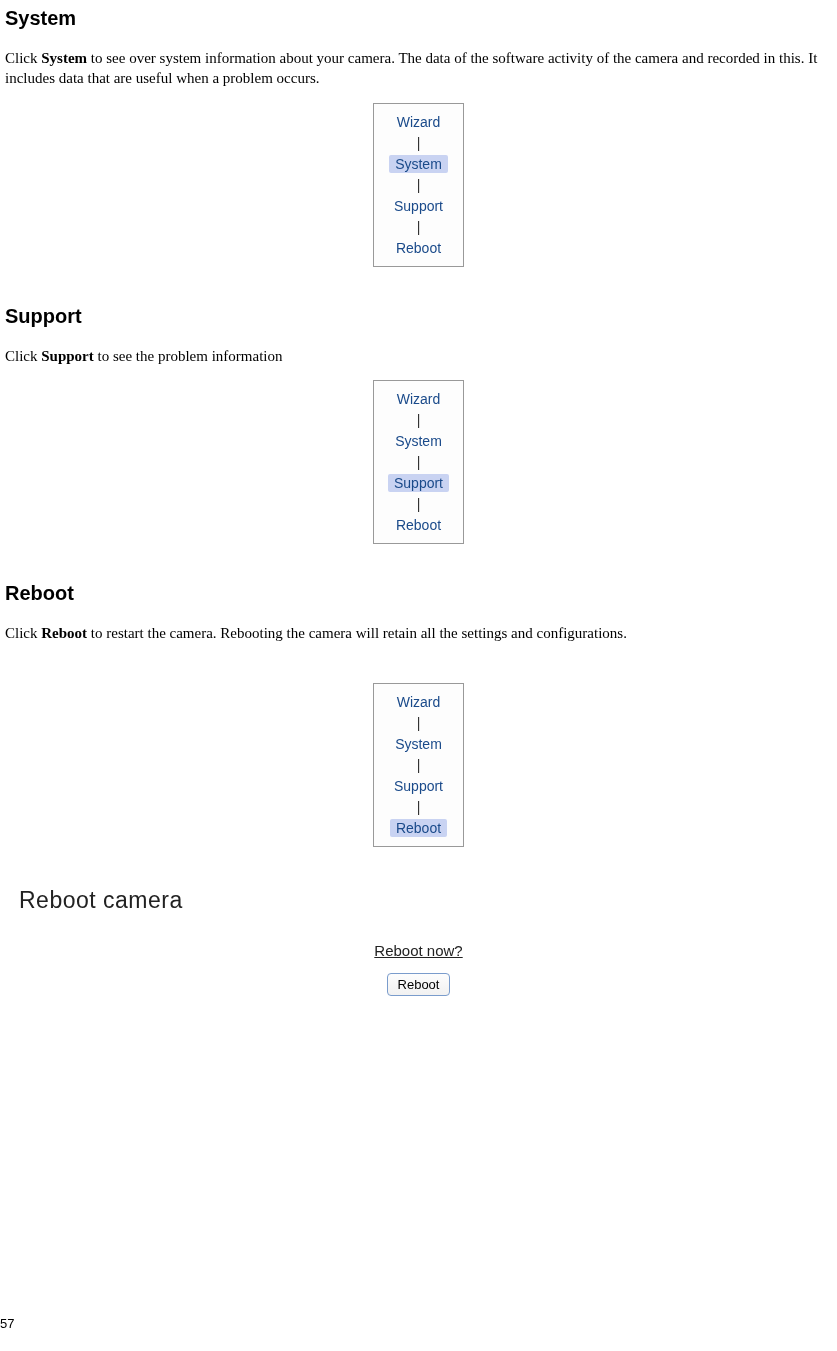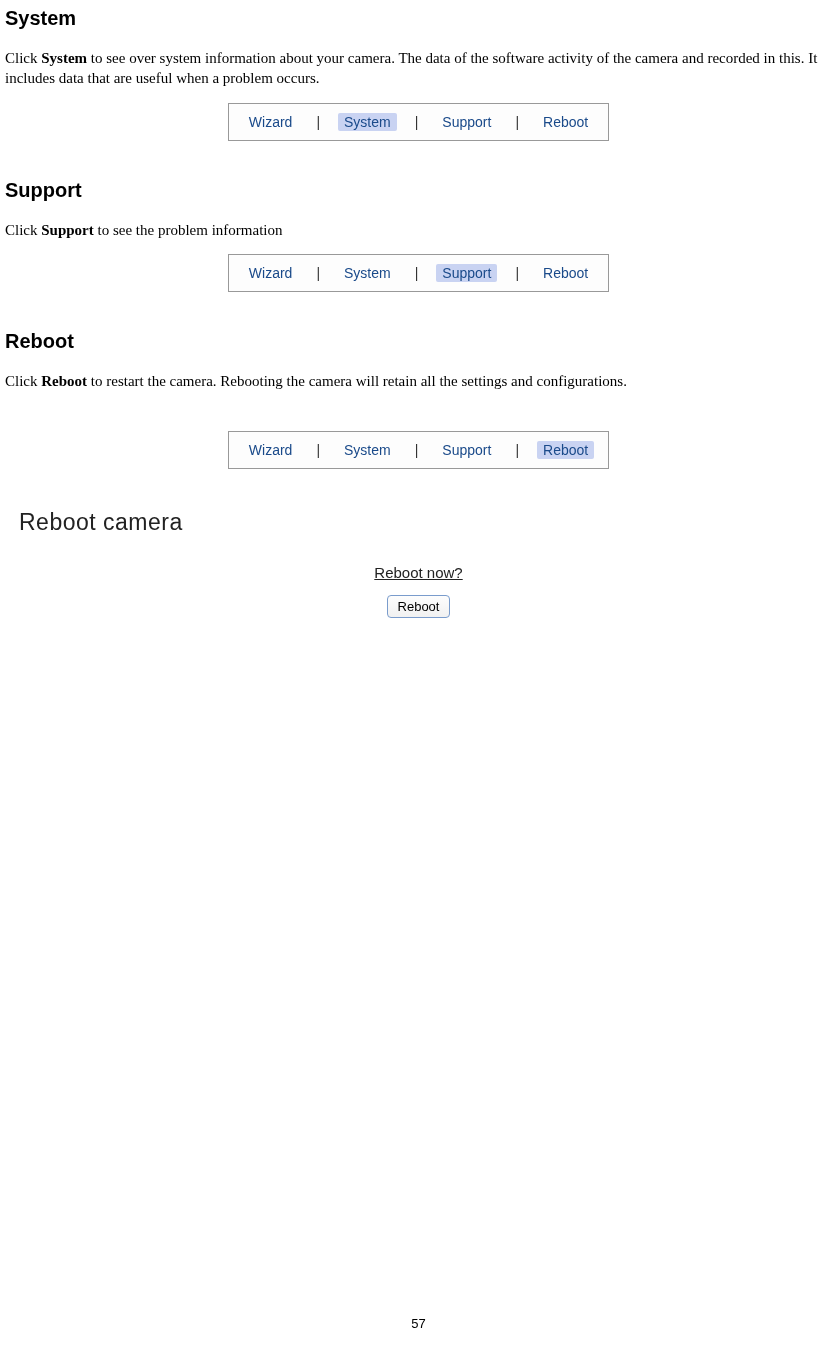--- a/index.html
+++ b/index.html
@@ -42,21 +42,22 @@
     }
     .tabbar {
       border: 1px solid #999;
       background: #fdfdfd;
       padding: 9px 14px;
       font-family: 'Segoe UI', Verdana, sans-serif;
       font-size: 14px;
       color: #222;
       display: flex;
       align-items: center;
-      gap: 12px;
+      gap: 4px;
+      flex-direction: column;
     }
     .tab-link {
       color: #1a4a8a;
       padding: 1px 6px;
       border-radius: 2px;
     }
     .tab-link.highlight {
       background: #c9d3f2;
     }
     .tab-sep {
@@ -93,21 +94,20 @@
       border: 1px solid #7a9ccc;
       border-radius: 4px;
       padding: 3px 10px;
       cursor: pointer;
     }
     .page-number {
       position: absolute;
       bottom: 20px;
       left: 0;
       right: 0;
-      text-align: center;
       font-size: 13px;
     }
   </style>
 </head>
 <body>
 
 <h2 class="section-heading">System</h2>
 <p class="body-text">
   <span>Click </span><span class="bold">System</span><span> to see over system information about your camera. The data of the software activity of the camera and recorded in this. It includes data that are useful when a problem occurs.</span>
 </p>

